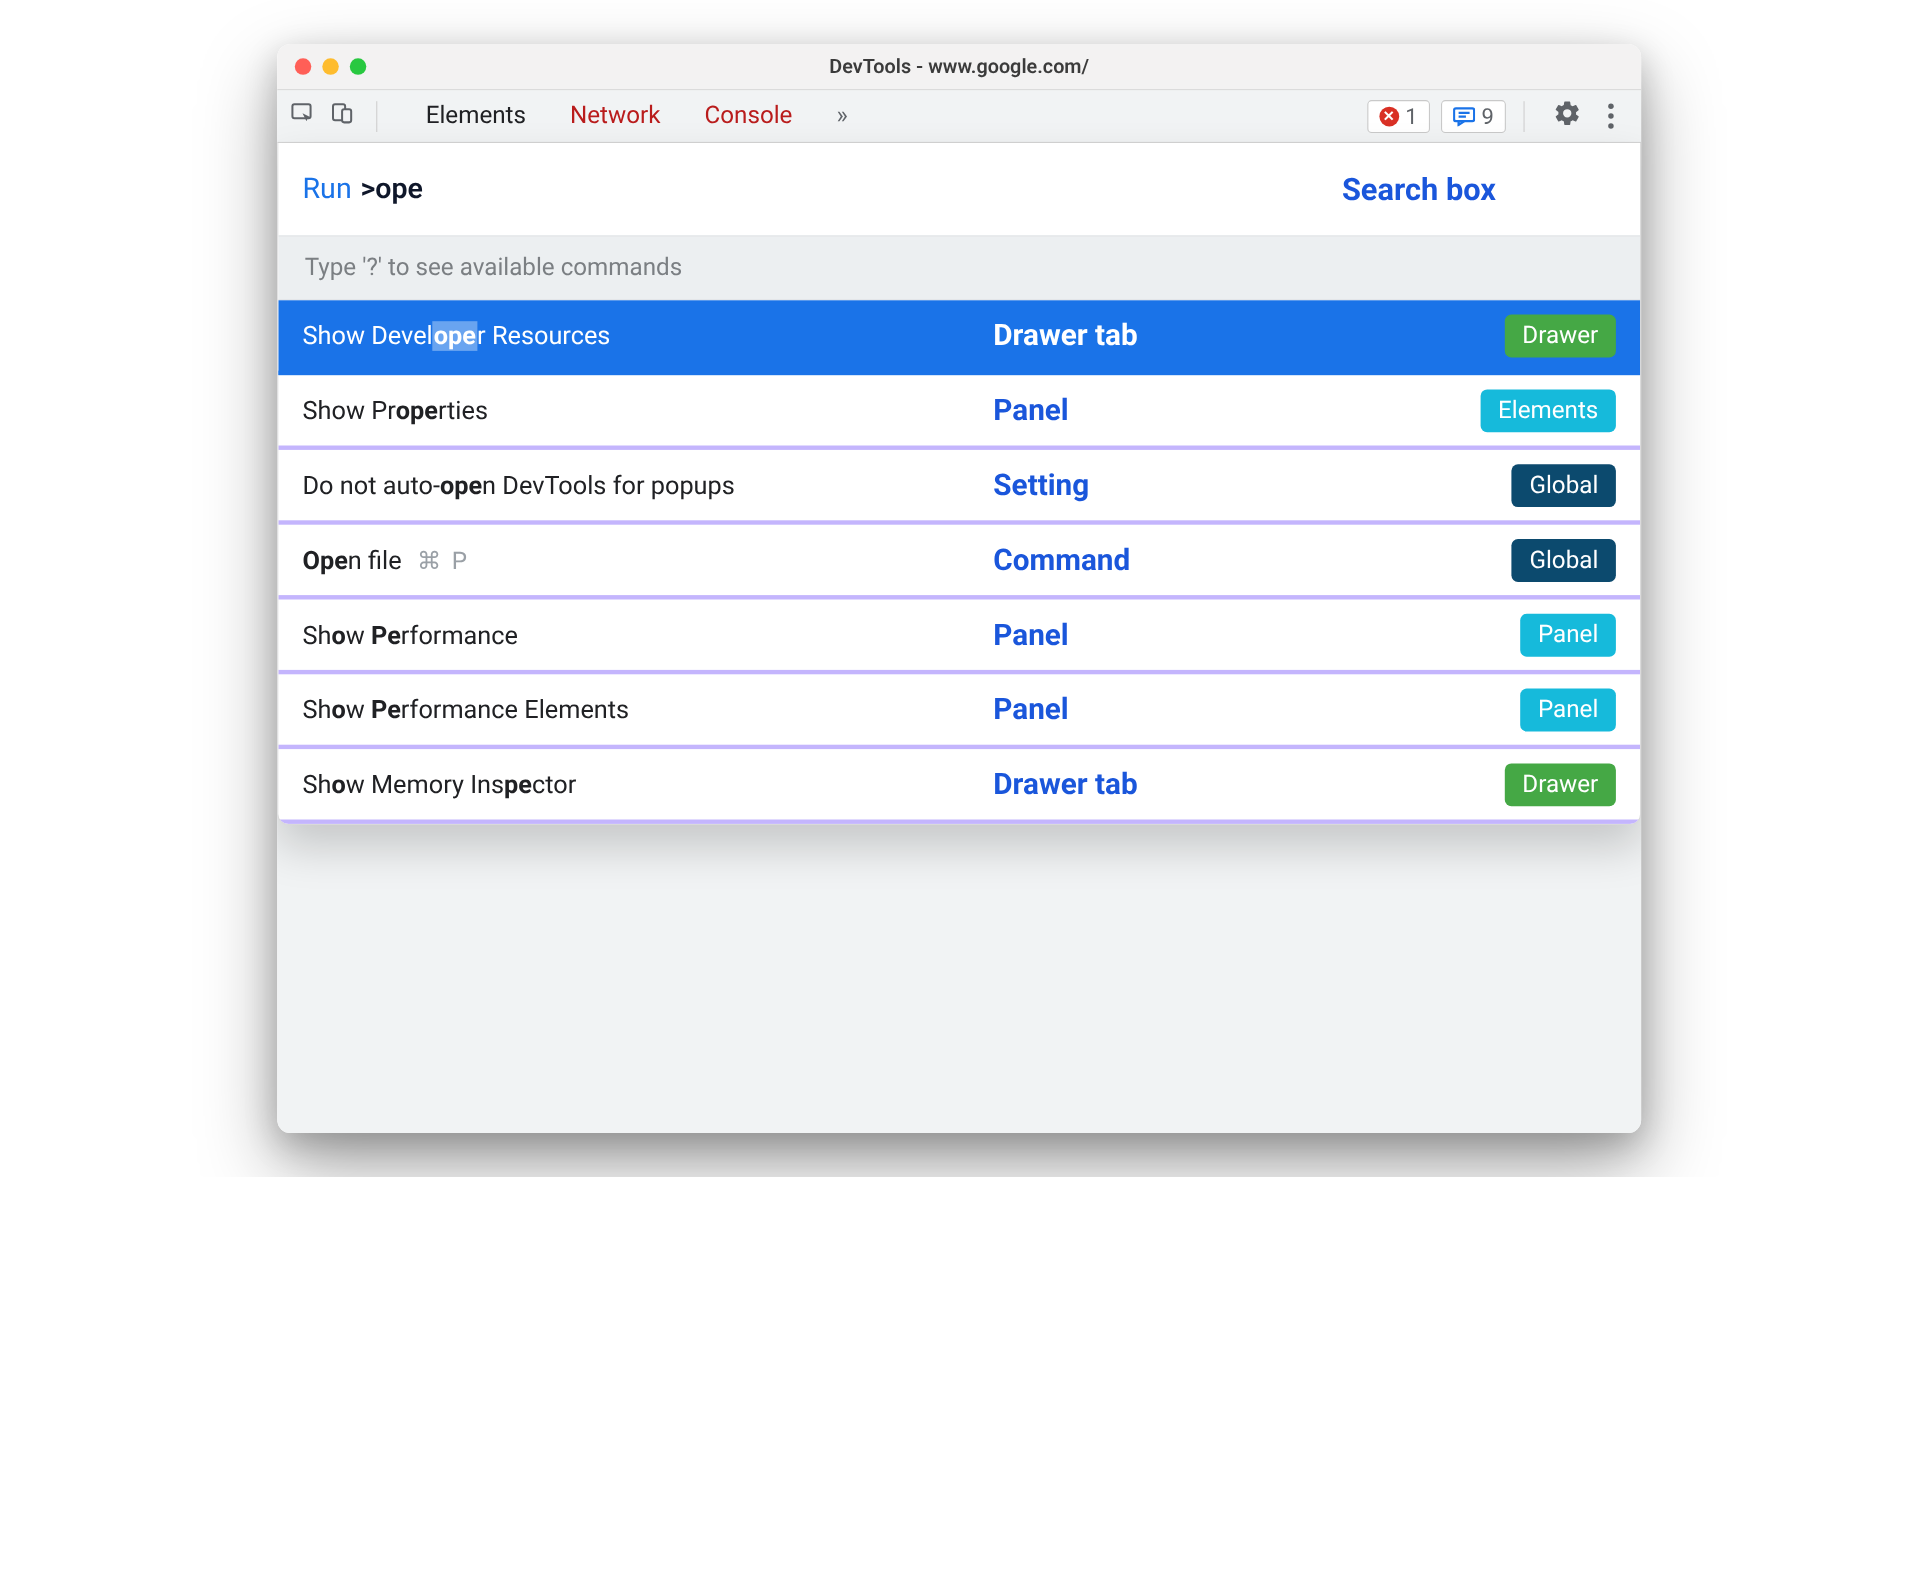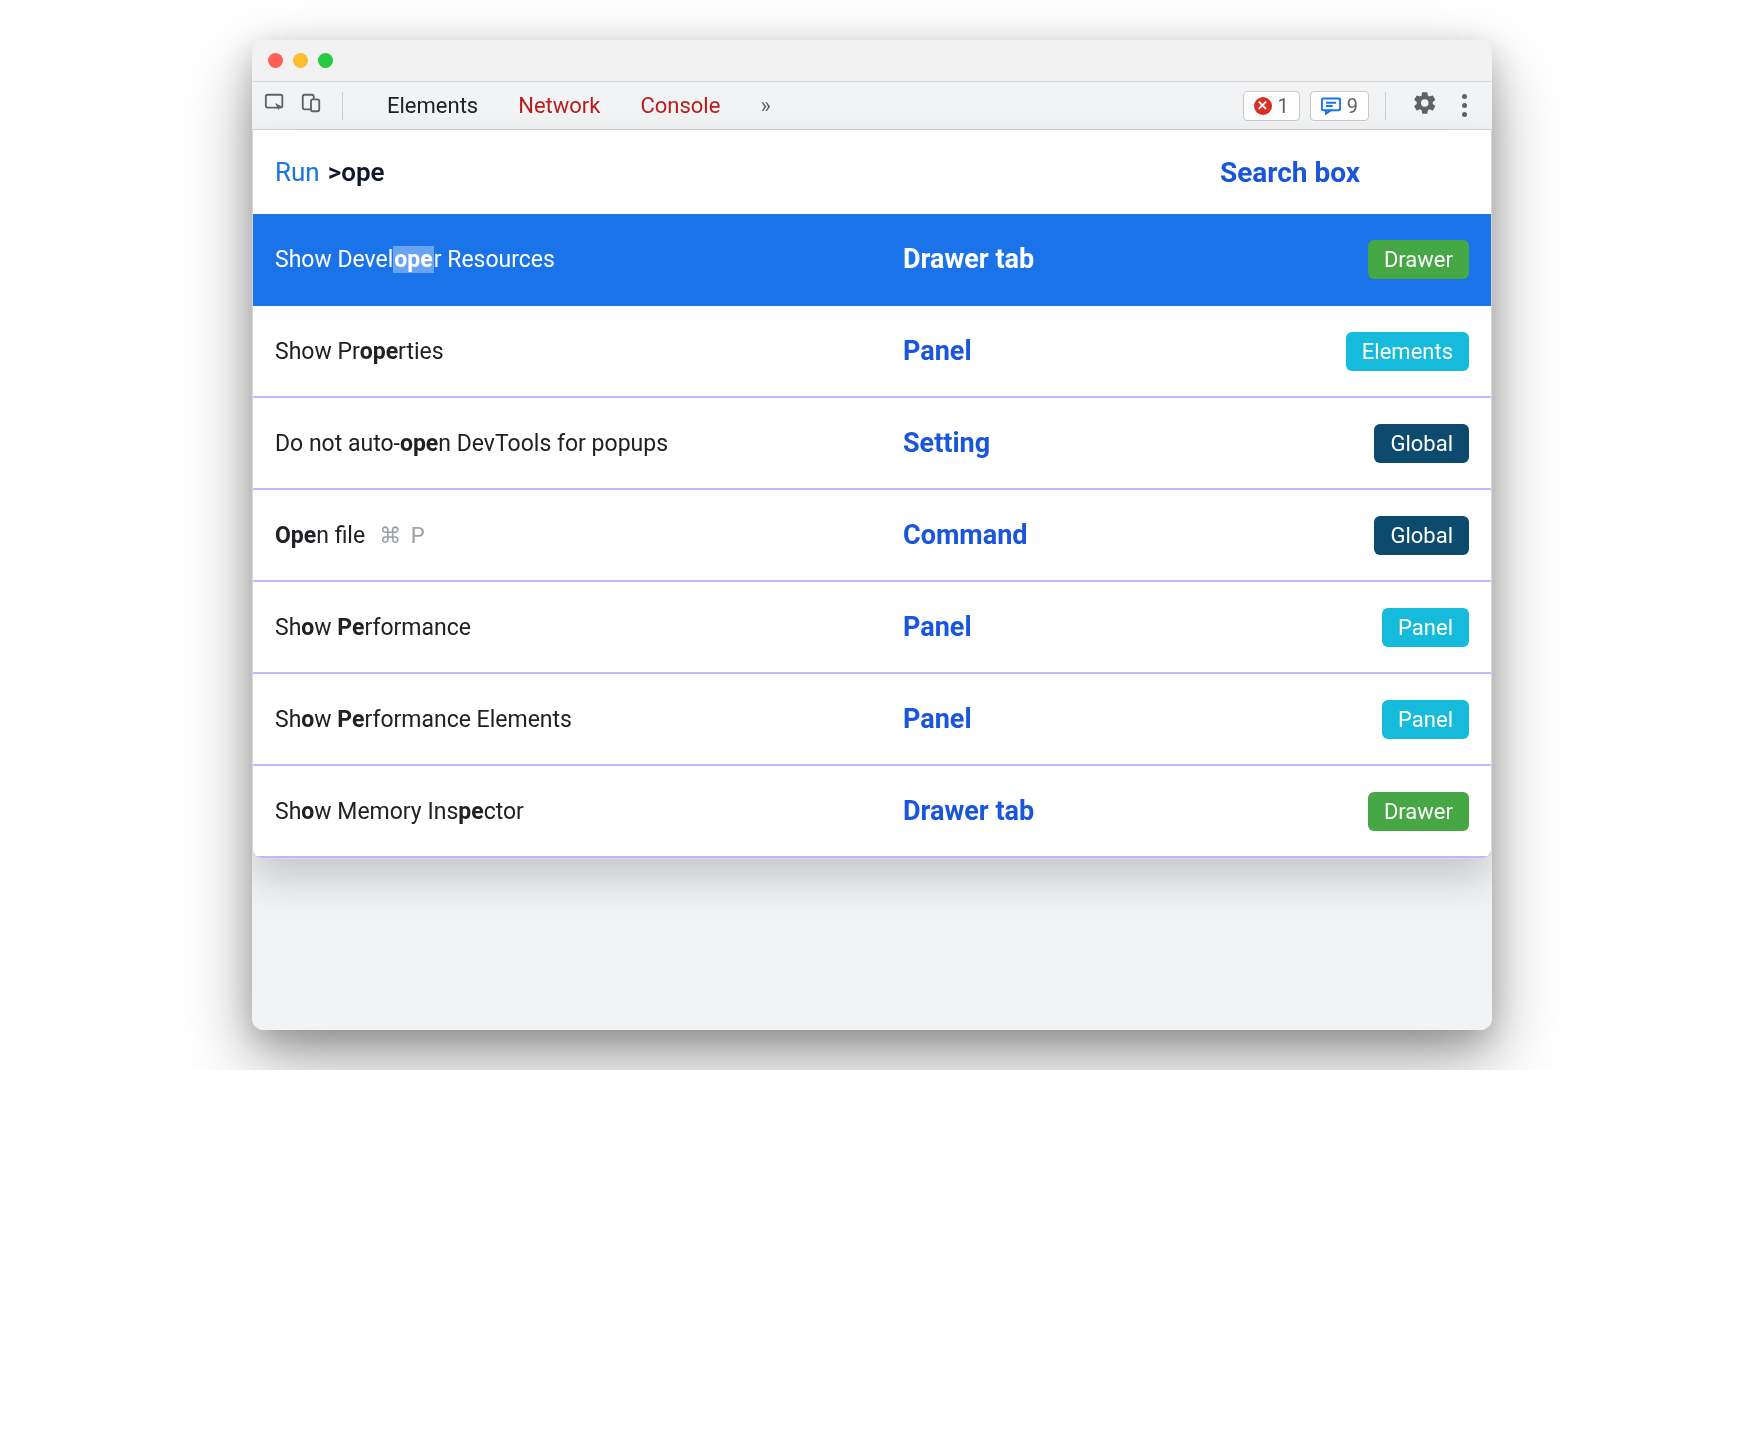--- a/index.html
+++ b/index.html
@@ -139,25 +139,25 @@
   .hint-row {
     background: #eceff1;
     color: #7b7f83;
     font-size: 22px;
     padding: 16px 24px;
     border-top: 1px solid #e2e4e6;
     border-bottom: 1px solid #e2e4e6;
   }
   .cmd-list { }
   .cmd-item {
-    height: 92px;
+    height: 68px;
     display:flex;
     align-items:center;
     padding: 0 22px;
-    border-bottom: 2px solid #c4b5fd;
+    border-bottom: 4px solid #c4b5fd;
     gap: 8px;
     font-size: 23px;
     color: #202124;
   }
   .cmd-item.selected {
     background: #1a73e8;
     color: #ffffff;
     border-bottom-color: #1a73e8;
   }
   .cmd-text { flex: 0 0 auto; display:flex; align-items:baseline; gap: 14px; }
@@ -190,20 +190,21 @@
 <body>
 
 <div class="window">
 
   <div class="titlebar">
     <div class="traffic">
       <span class="tl-red"></span>
       <span class="tl-yellow"></span>
       <span class="tl-green"></span>
     </div>
+    <div class="title">DevTools - www.google.com/</div>
   </div>
 
   <div class="toolbar">
     <div class="tb-left">
       <span>
         <svg class="icon-inspect" viewBox="0 0 24 24">
             <rect x="2" y="3" width="18" height="14" rx="2" stroke-width="2"></rect>
             <path d="M12 12 l8 4 -3 1 -1 3 z" fill="#5f6368" stroke="none"></path>
           </svg>
       </span>
@@ -253,20 +254,21 @@
     <div class="cmd-panel">
 
       <div class="search-row">
         <span class="run-label">Run</span>
         <span class="caret-input">
           <span>&gt;</span><span>ope</span>
         </span>
         <span class="search-annot">Search box</span>
       </div>
 
+      <div class="hint-row">Type '?' to see available commands</div>
 
       <div class="cmd-list" id="cmd-list">
           <div class="cmd-item selected">
             <span class="cmd-text">
               <span><span>Show Devel</span><b class="hl">ope</b><span>r Resources</span></span>
             </span>
             <span class="annot">Drawer tab</span>
             <span class="pill green">Drawer</span>
           </div>
           <div class="cmd-item">

